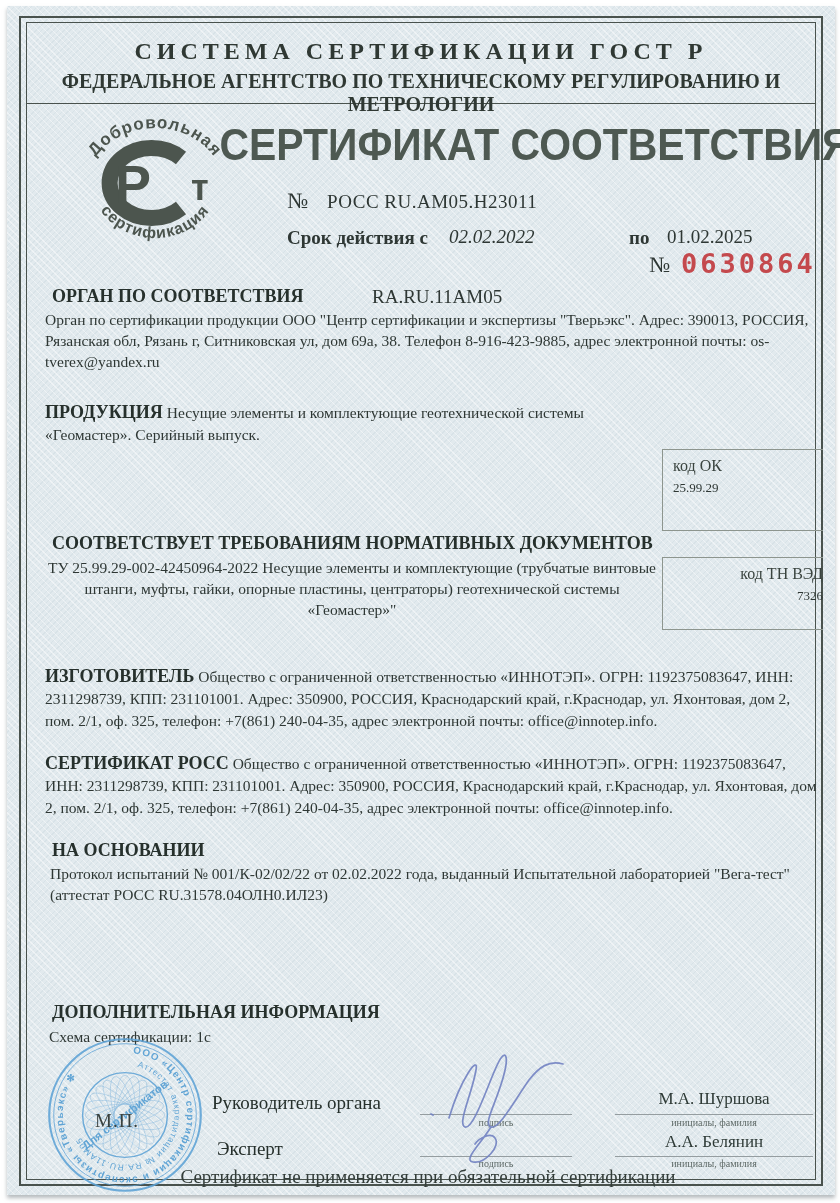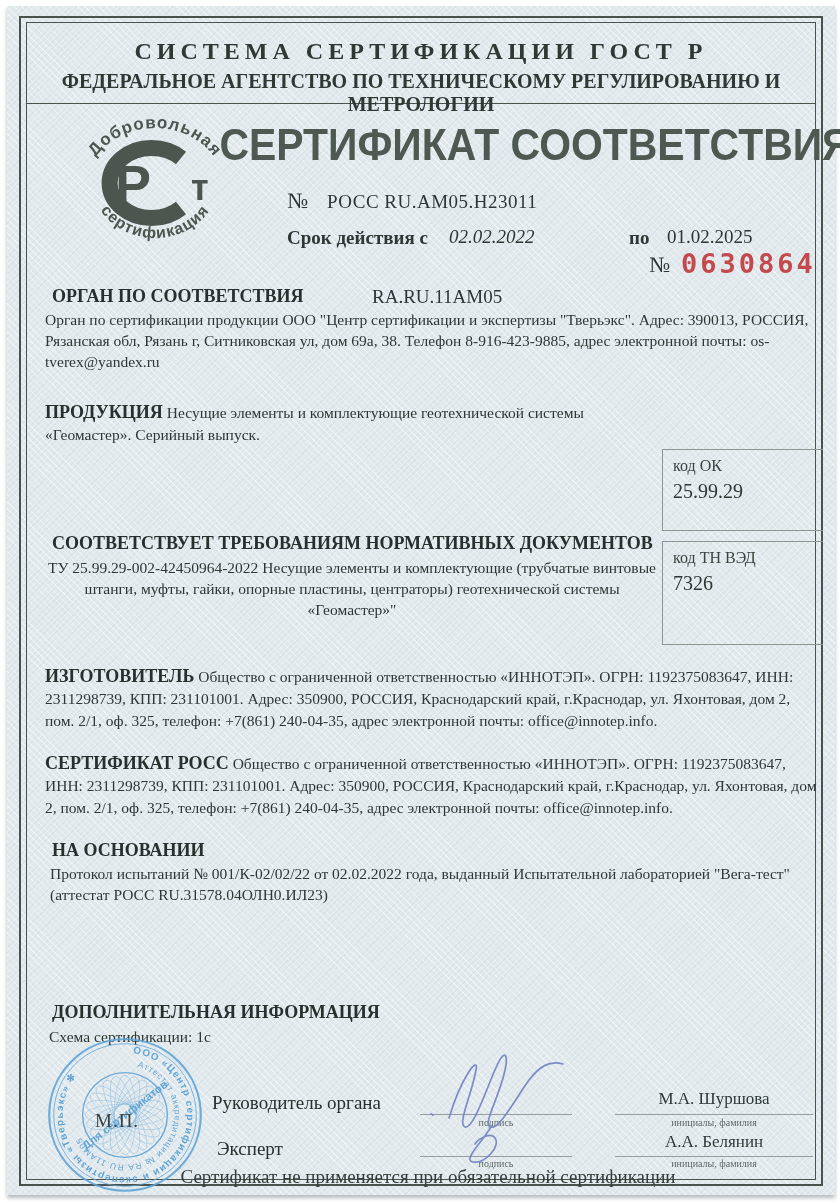--- a/index.html
+++ b/index.html
@@ -29,21 +29,21 @@
   .bold{font-weight:bold;}
   .red-num{font-family:"DejaVu Sans Mono", monospace;font-size:27px;letter-spacing:3px;
            color:#c4494d;font-weight:bold;}
 
   .sec-label{font-size:18px;font-weight:bold;color:#26302c;}
   .body-text{font-size:15.5px;line-height:1.36;color:#2e3734;}
 
   .code-box{border-top:1px solid #8d958e;border-left:1px solid #8d958e;border-bottom:1px solid #8d958e;
             padding:7px 0 0 10px;box-sizing:border-box;}
   .code-box .cl{font-size:16px;color:#3a443f;}
-  .code-box .cv{font-size:20px;margin-top:5px;color:#2e3734;}
+  .code-box .cv{font-size:13px;margin-top:5px;color:#2e3734;}
 
   .sig-line{border-bottom:1px solid #959da0;height:0;}
   .tiny-cap{font-size:10px;color:#5f6a67;text-align:center;}
   .name{font-size:17px;text-align:center;color:#2e3a36;}
   .role{font-size:19px;font-weight:normal;color:#26302c;}
   .mp{font-size:19px;color:#3a423f;letter-spacing:1px;}
   .footer-note{left:26px;width:790px;top:1160px;text-align:center;font-size:19px;color:#333d39;}
 
   svg text{font-family:"Liberation Sans", sans-serif;}
   .stamp{opacity:.88;}
@@ -98,21 +98,21 @@
     <span class="sec-label">ПРОДУКЦИЯ</span>
     <span>Несущие элементы и комплектующие геотехнической системы «Геомастер». Серийный выпуск.</span>
   </p>
   <div class="abs code-box" style="left:655px;top:418px;width:161px;height:82px;margin-top:25px;">
     <div class="cl">код ОК</div>
     <div class="cv">25.99.29</div>
   </div>
 
   <div class="abs sec-label" style="left:45px;top:527px;text-align:right;">СООТВЕТСТВУЕТ ТРЕБОВАНИЯМ НОРМАТИВНЫХ ДОКУМЕНТОВ</div>
   <div class="abs body-text" style="left:38px;top:551px;width:614px;text-align:center;">ТУ 25.99.29-002-42450964-2022 Несущие элементы и комплектующие (трубчатые винтовые штанги, муфты, гайки, опорные пластины, центраторы) геотехнической системы «Геомастер»"</div>
-  <div class="abs code-box" style="left:655px;top:535px;width:161px;height:104px;">
+  <div class="abs code-box" style="left:655px;top:551px;width:161px;height:73px;text-align:right;">
     <div class="cl">код ТН ВЭД</div>
     <div class="cv">7326</div>
   </div>
 
   <p class="abs body-text" style="left:38px;top:658px;width:778px;margin:0;">
     <span class="sec-label">ИЗГОТОВИТЕЛЬ</span>
     <span>Общество с ограниченной ответственностью «ИННОТЭП». ОГРН: 1192375083647, ИНН: 2311298739, КПП: 231101001. Адрес: 350900, РОССИЯ, Краснодарский край, г.Краснодар, ул. Яхонтовая, дом 2, пом. 2/1, оф. 325, телефон: +7(861) 240-04-35, адрес электронной почты: office@innotep.info.</span>
   </p>
 
   <p class="abs body-text" style="left:38px;top:745px;width:778px;margin:0;">

